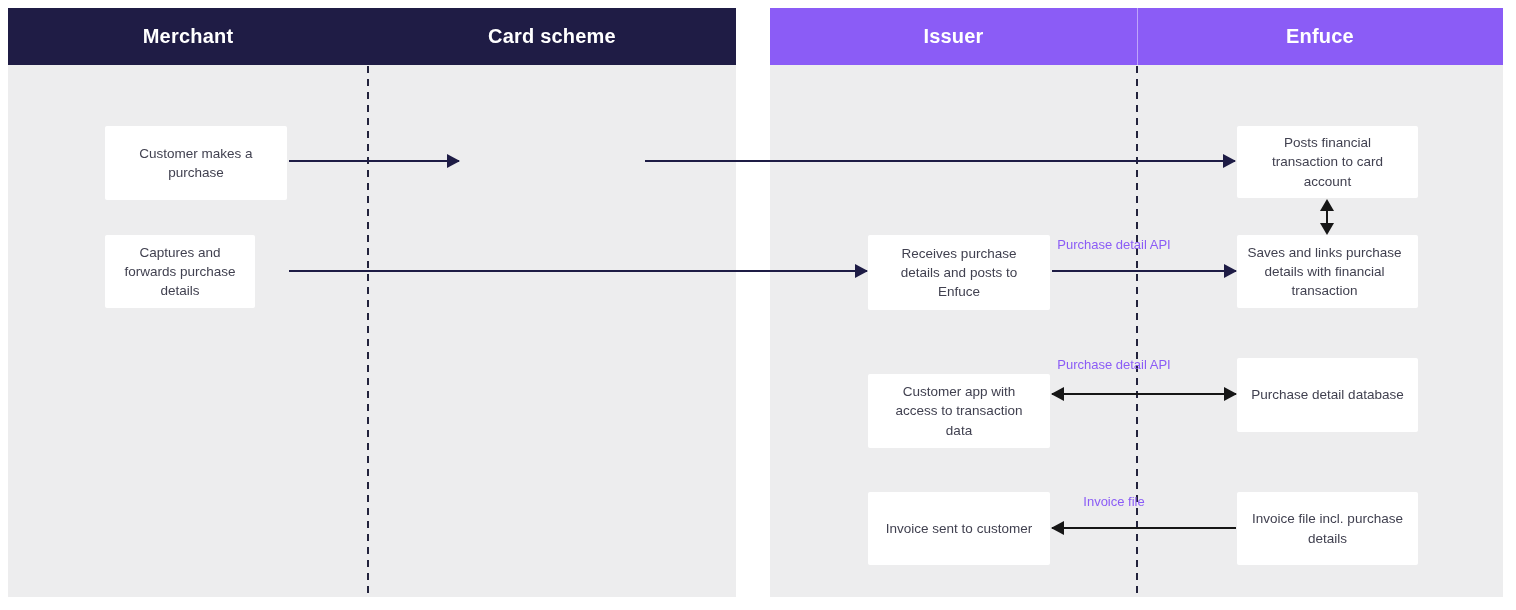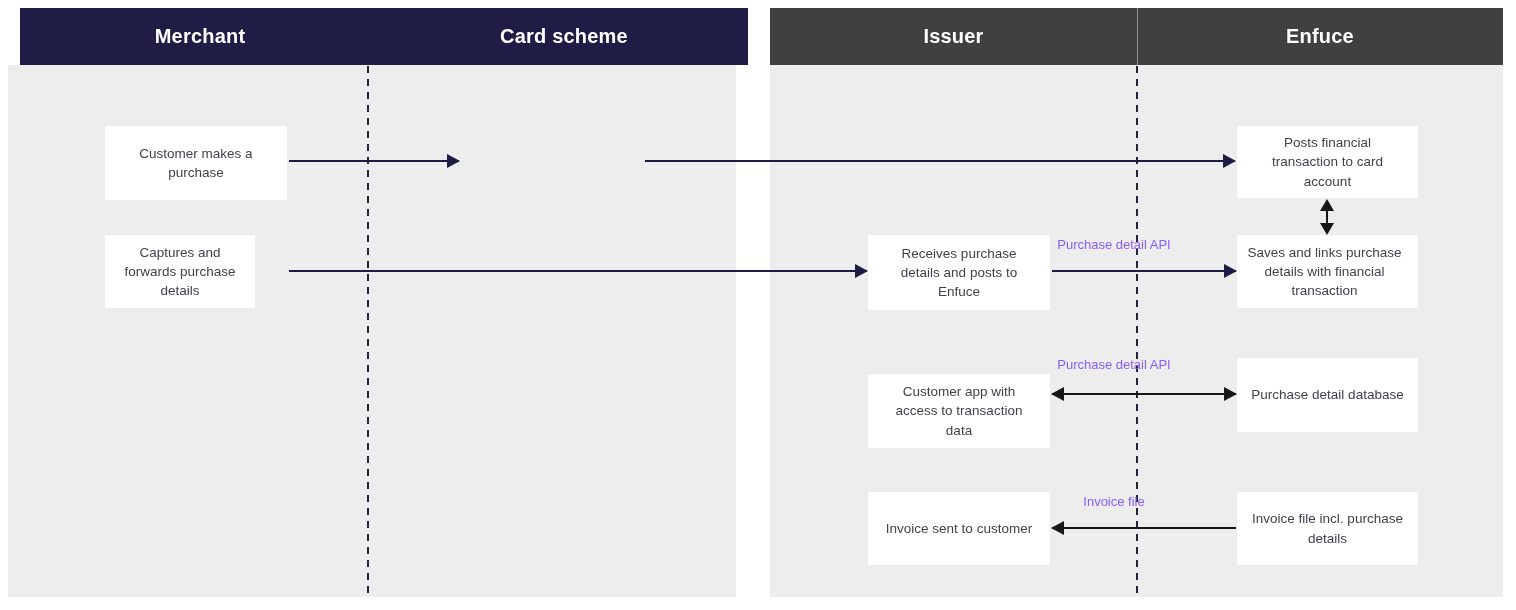--- a/index.html
+++ b/index.html
@@ -2,22 +2,22 @@
 <html><head>
 <meta charset="utf-8">
 <style>
   html,body{margin:0;padding:0;background:#fff;}
   #stage{
     position:relative;width:1516px;height:610px;background:#ffffff;
     font-family:"Liberation Sans",sans-serif;overflow:hidden;
   }
   
   .hdr{position:absolute;top:8px;height:57px;}
-  .hdr-left{left:20px;width:728px;background:#1f1c45;}
-  .hdr-right{left:770px;width:733px;background:#404040;}
+  .hdr-left{left:8px;width:728px;background:#1f1c45;}
+  .hdr-right{left:770px;width:733px;background:#8b5cf6;}
   .hdr-title{
     position:absolute;top:0;height:57px;display:flex;align-items:center;justify-content:center;
     color:#ffffff;font-size:20px;font-weight:bold;letter-spacing:.2px;
   }
   .hdr-divider{position:absolute;top:0;bottom:0;width:1px;background:rgba(255,255,255,.45);}
   
   .lane-bg{position:absolute;top:65px;height:532px;background:#ededee;}
   .lane-bg.left{left:8px;width:728px;}
   .lane-bg.right{left:770px;width:733px;}
   

